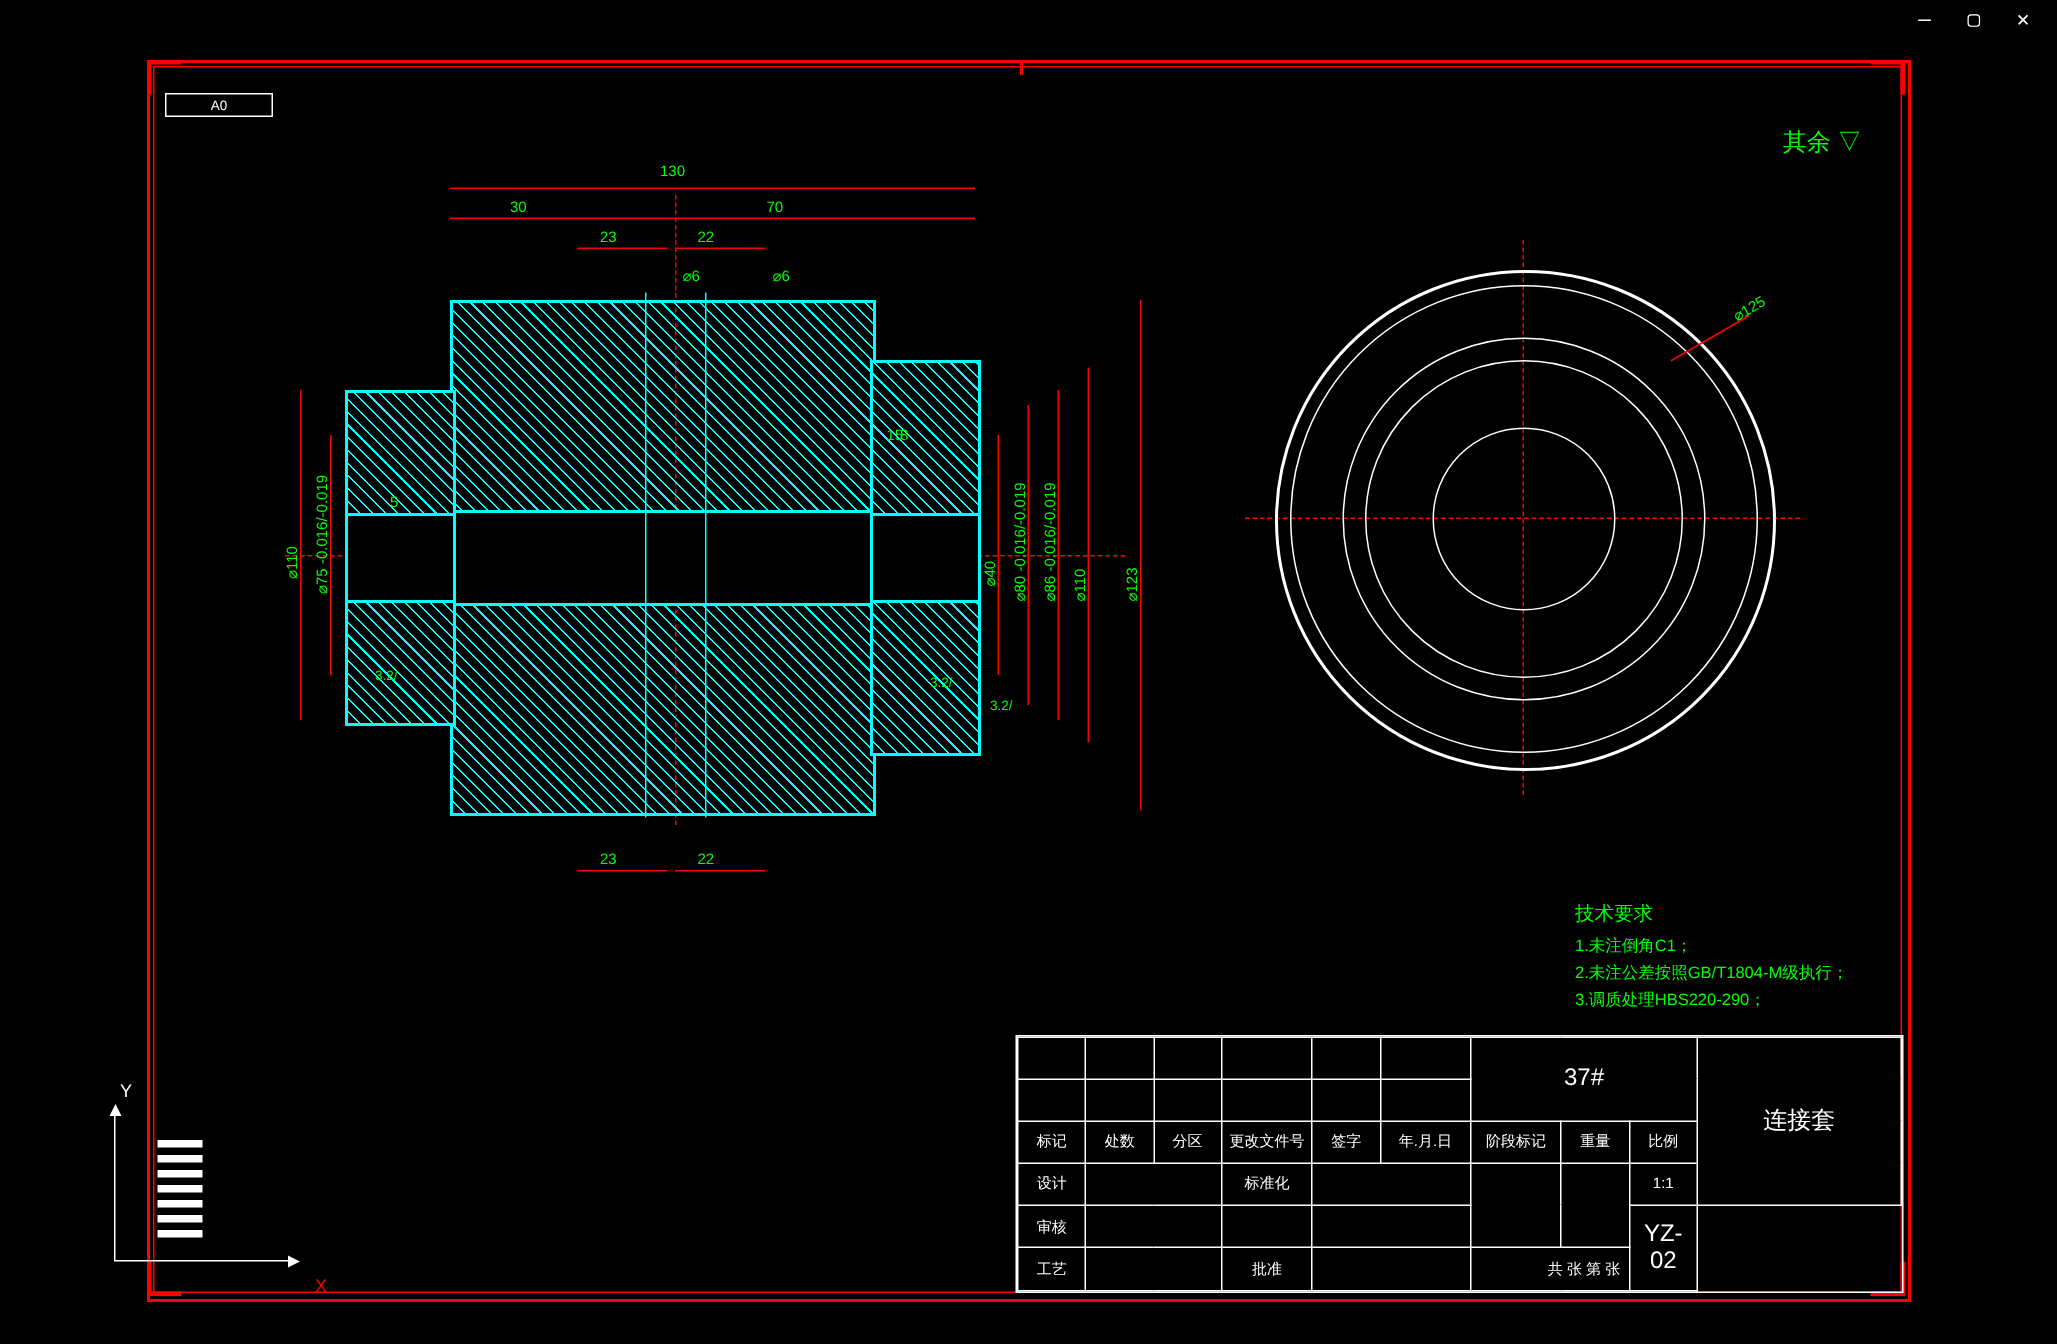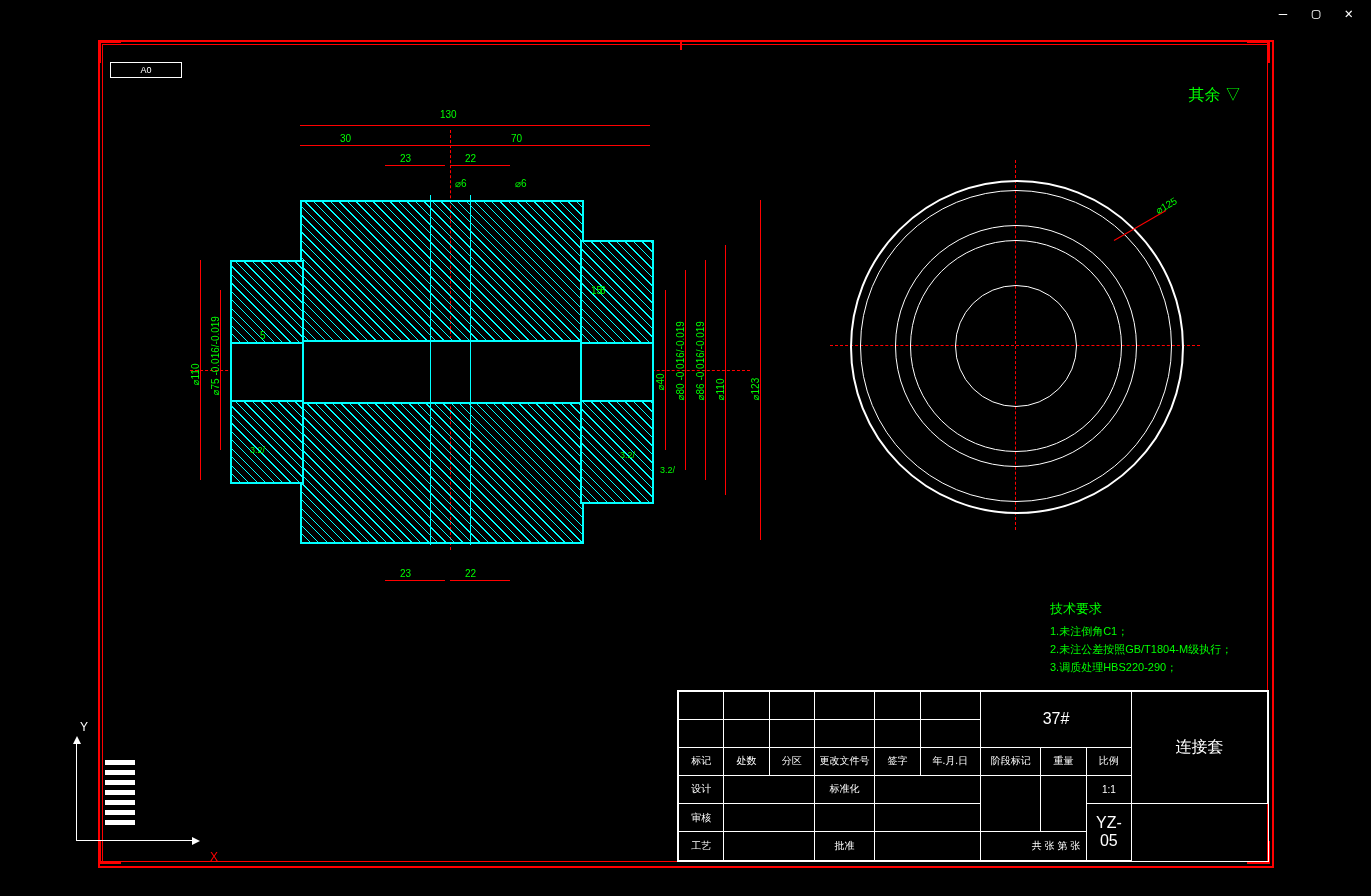--- a/index.html
+++ b/index.html
@@ -198,21 +198,21 @@
         <td colspan="2"></td>
         <td rowspan="2"></td>
             <td rowspan="2"></td>
         <td>1:1</td>
       </tr>
       <tr style="height:20px">
         <td>审核</td>
         <td colspan="2"></td>
             <td></td>
             <td colspan="2"></td>
-        <td rowspan="2" class="tb-big">YZ-05</td>
+        <td rowspan="2" class="tb-big">YZ-02</td>
       </tr>
       <tr style="height:20px">
         <td>工艺</td>
         <td colspan="2"></td>
         <td>批准</td>
         <td colspan="2"></td>
         <td colspan="3">共  张  第  张</td>
       </tr>
     </tbody>
       </table>

